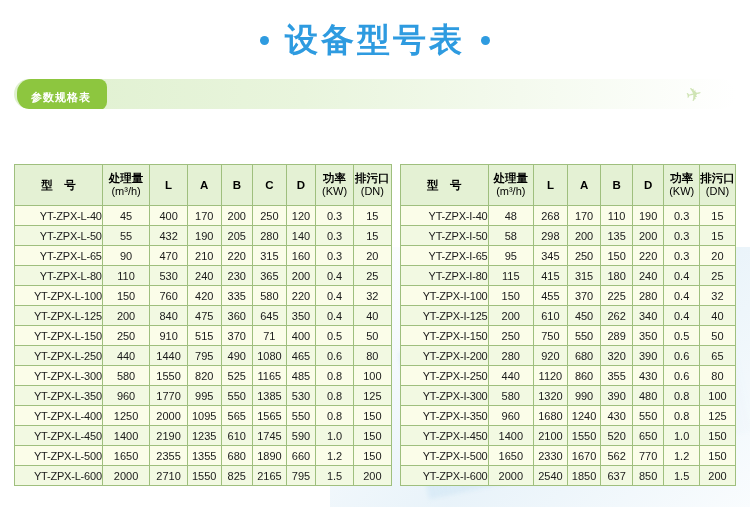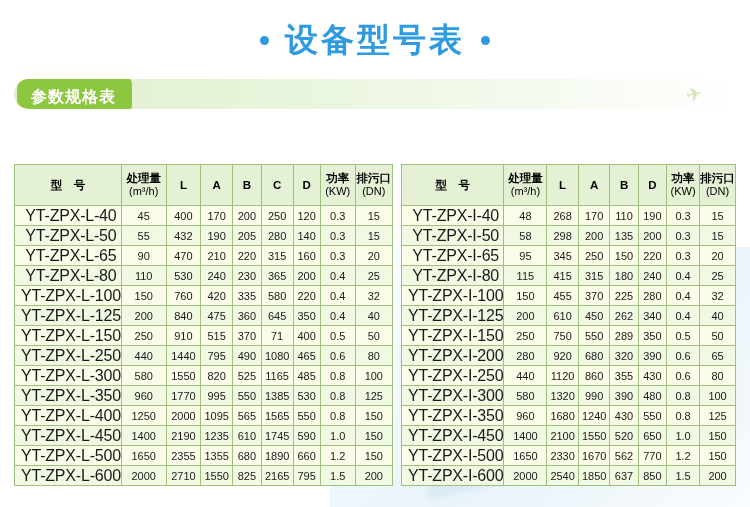--- a/index.html
+++ b/index.html
@@ -77,21 +77,21 @@
     height: 30px;
     border-radius: 15px;
     background: linear-gradient(90deg, #dff0cf 0%, #e9f5dd 40%, #f4faee 70%, #ffffff 100%);
     display: flex;
     align-items: center;
     overflow: hidden;
   }
   .banner-label {
     background: #8dc63f;
     color: #ffffff;
-    font-size: 16px;
+    font-size: 11px;
     font-weight: bold;
     letter-spacing: 1px;
     padding: 11px 16px 5px 14px;
     border-radius: 14px 8px 8px 14px;
     margin-left: 3px;
     white-space: nowrap;
   }
   .banner-plane {
     margin-left: auto;
     margin-right: 34px;
@@ -138,23 +138,23 @@
     font-size: 11px;
     font-weight: normal;
   }
   table.spec tbody td {
     background: #fbfde9;
   }
   table.spec tbody tr:nth-child(even) td {
     background: #f2f9e2;
   }
   table.spec tbody td.model {
-    text-align: center;
-    padding-left: 6px;
-    font-size: 16px;
+    text-align: right;
+    padding-left: 14px;
+    font-size: 11px;
     letter-spacing: -0.2px;
   }
 
   
   .t-left col.c0 { width: 88px; }
   .t-left col.c1 { width: 48px; }
   .t-left col.c2 { width: 38px; }
   .t-left col.c3 { width: 34px; }
   .t-left col.c4 { width: 32px; }
   .t-left col.c5 { width: 34px; }

